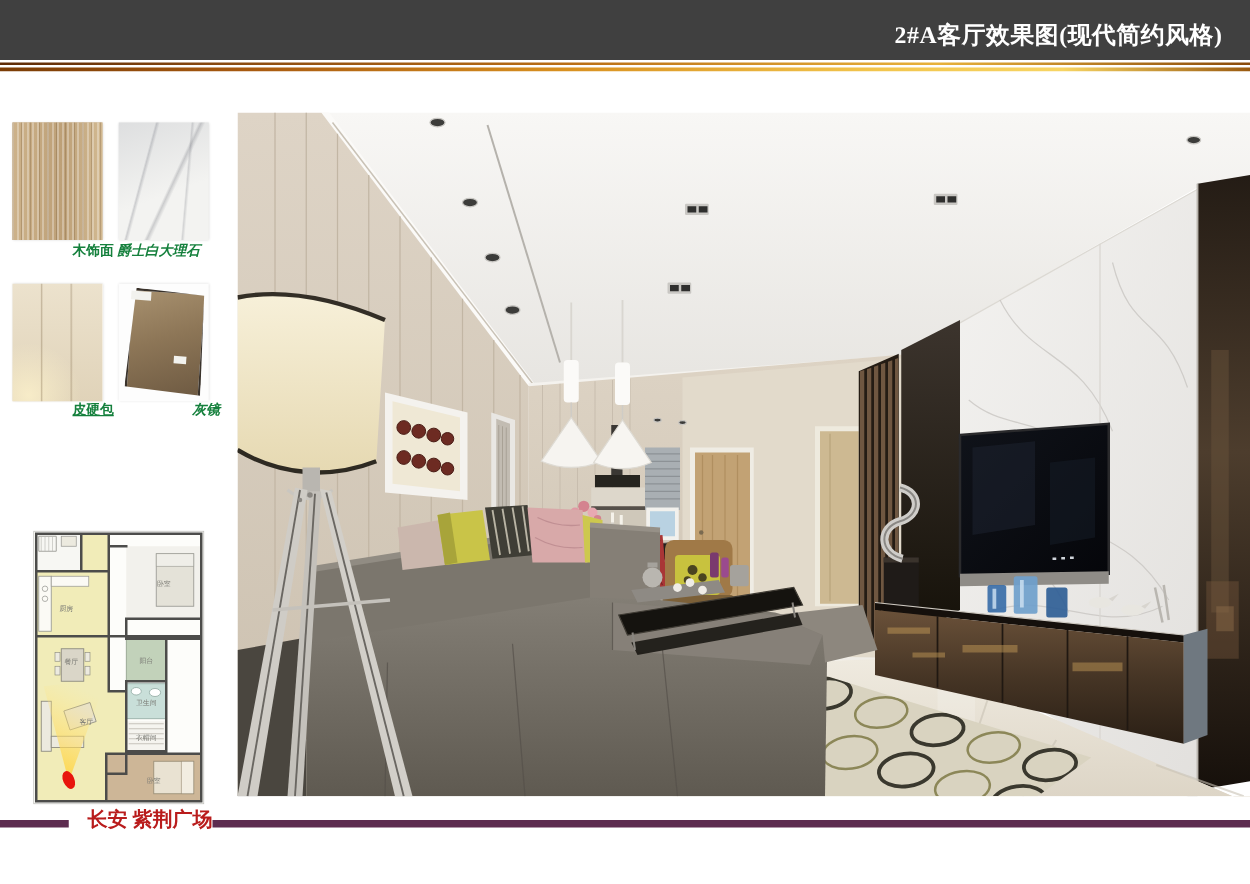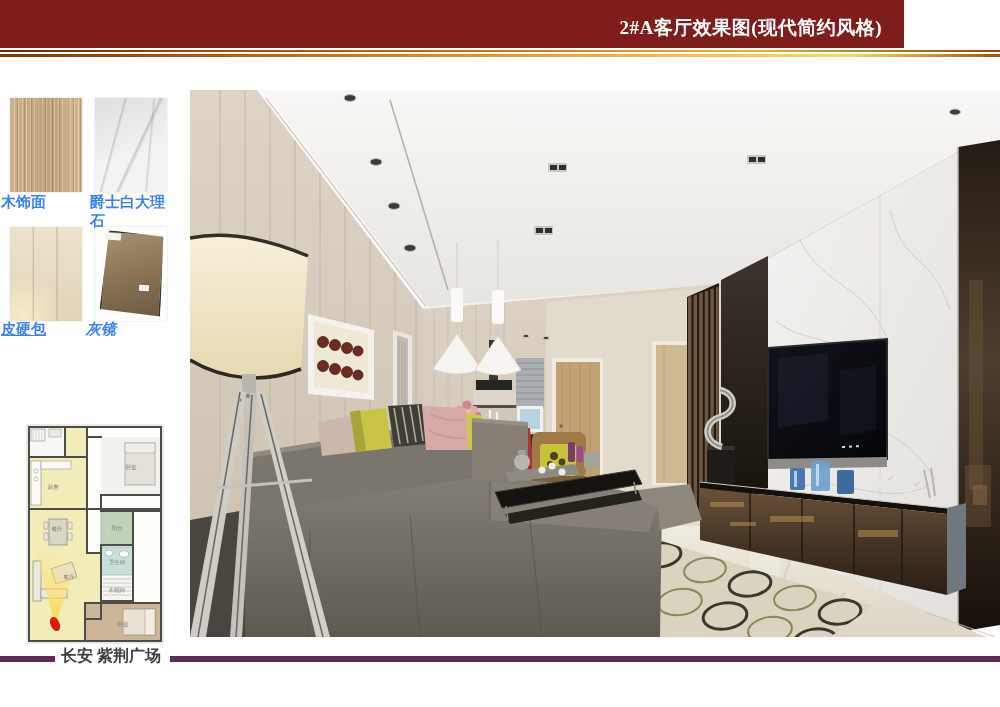--- a/index.html
+++ b/index.html
@@ -1,32 +1,32 @@
 <!DOCTYPE html>
 <html><head>
 <meta charset="utf-8">
 <style>
   html,body{margin:0;padding:0;background:#fff;}
   body{font-family:"Liberation Sans","DejaVu Sans",sans-serif;}
   #board{position:relative;width:1000px;height:707px;background:#fff;overflow:hidden;}
 
   
-  .hdr{position:absolute;left:0;top:0;width:904px;height:48px;background:#7f1d1d;
+  .hdr{position:absolute;left:0;top:0;width:1000px;height:48px;background:#404040;
        display:flex;align-items:center;justify-content:flex-end;}
   .hdr-title{color:#fff;font-size:19px;font-weight:bold;padding-right:22px;padding-top:8px;
              letter-spacing:.5px;font-family:"Liberation Serif","DejaVu Serif",serif;}
   .gold1{position:absolute;left:0;top:50px;width:1000px;height:2px;
          background:linear-gradient(90deg,#5e2b06,#8a4a10 18%,#b96d14 45%,#e8b23a 75%,#8a4a0a);}
   .gold2{position:absolute;left:0;top:53.5px;width:1000px;height:3.5px;
          background:linear-gradient(90deg,#7a3c06,#a85a10 20%,#d89020 45%,#f2c54d 70%,#f7d564 85%,#9a5a10);}
 
   
   .sw{position:absolute;width:72px;height:94px;box-shadow:0 0 2px rgba(0,0,0,.15);}
-  .sw-label{position:absolute;width:90px;text-align:left;color:#3b82f6;font-weight:bold;
-            font-size:15px;font-family:"Liberation Serif","DejaVu Serif",serif;}
+  .sw-label{position:absolute;width:90px;text-align:right;color:#15803d;font-weight:bold;
+            font-size:11px;font-family:"Liberation Serif","DejaVu Serif",serif;}
   .sw-wood{background:#c7ab83;
     background-image:repeating-linear-gradient(90deg,rgba(255,255,255,.30) 0 1px,rgba(255,255,255,0) 1px 4px),
                      repeating-linear-gradient(90deg,rgba(92,62,30,.22) 0 1px,rgba(92,62,30,0) 1px 7px),
                      linear-gradient(90deg,#cdb28a,#bda077 55%,#d2b991);}
   .sw-marble{background:#f3f3f1;
     background-image:linear-gradient(105deg,transparent 30%,rgba(140,142,150,.38) 31.5%,transparent 34%),
                      linear-gradient(115deg,transparent 55%,rgba(120,122,130,.32) 57%,transparent 60%),
                      linear-gradient(95deg,transparent 72%,rgba(150,152,158,.35) 73.5%,transparent 76%),
                      linear-gradient(160deg,rgba(200,202,206,.5),rgba(255,255,255,0) 60%);}
   .sw-leather{background:linear-gradient(180deg,#ece2cd,#e0d3b9);position:absolute;}
@@ -36,42 +36,42 @@
                radial-gradient(60px 60px at 18% 95%,rgba(255,244,205,.75),rgba(255,244,205,0) 70%);}
   .sw-mirror{background:#fdfdfd;}
   .mir-glass{position:absolute;left:7px;top:5px;width:57px;height:82px;
     background:linear-gradient(160deg,#a8916f,#8d7657 45%,#6e5a42);
     border:2px solid #3a332c;transform:rotate(4deg);
     clip-path:polygon(7% 0,96% 3%,100% 96%,0 92%);}
   .mir-tag{position:absolute;background:#f2f2ee;}
 
   
   .ft-bar{position:absolute;top:656px;height:6px;background:#5d2c50;}
-  .ft-text{position:absolute;top:646px;left:52px;width:118px;text-align:center;color:#404040;
+  .ft-text{position:absolute;top:646px;left:52px;width:118px;text-align:right;color:#b91c1c;
            font-size:16px;font-weight:bold;font-family:"Liberation Serif","DejaVu Serif",serif;}
 
   .plan-wrap{position:absolute;left:25px;top:423px;width:140px;height:222px;}
   .render-wrap{position:absolute;left:190px;top:90px;width:810px;height:547px;}
   svg{display:block;}
 </style>
 </head>
 <body>
 
 <div id="board">
 
   <div class="hdr">
     <div class="hdr-title">2#A客厅效果图(现代简约风格)</div>
   </div>
   <div class="gold1"></div>
   <div class="gold2"></div>
 
   <div class="sw sw-wood" style="left:10px;top:98px;"></div>
   <div class="sw sw-marble" style="left:95px;top:98px;"></div>
   <div class="sw-label" style="left:1px;top:193px;">木饰面</div>
-  <div class="sw-label" style="left:90px;top:193px;width:84px;">爵士白大理石</div>
+  <div class="sw-label" style="left:76px;top:193px;width:84px;font-style:italic;">爵士白大理石</div>
 
   <div class="sw sw-leather" style="left:10px;top:227px;"></div>
   <div class="sw sw-mirror" style="left:95px;top:227px;">
     <div class="mir-glass"></div>
     <div class="mir-tag" style="left:10px;top:6px;width:16px;height:7px;transform:rotate(4deg);"></div>
     <div class="mir-tag" style="left:44px;top:58px;width:10px;height:6px;transform:rotate(4deg);"></div>
   </div>
   <div class="sw-label" style="left:1px;top:320px;text-decoration:underline;">皮硬包</div>
   <div class="sw-label" style="left:86px;top:320px;font-style:italic;">灰镜</div>
 

